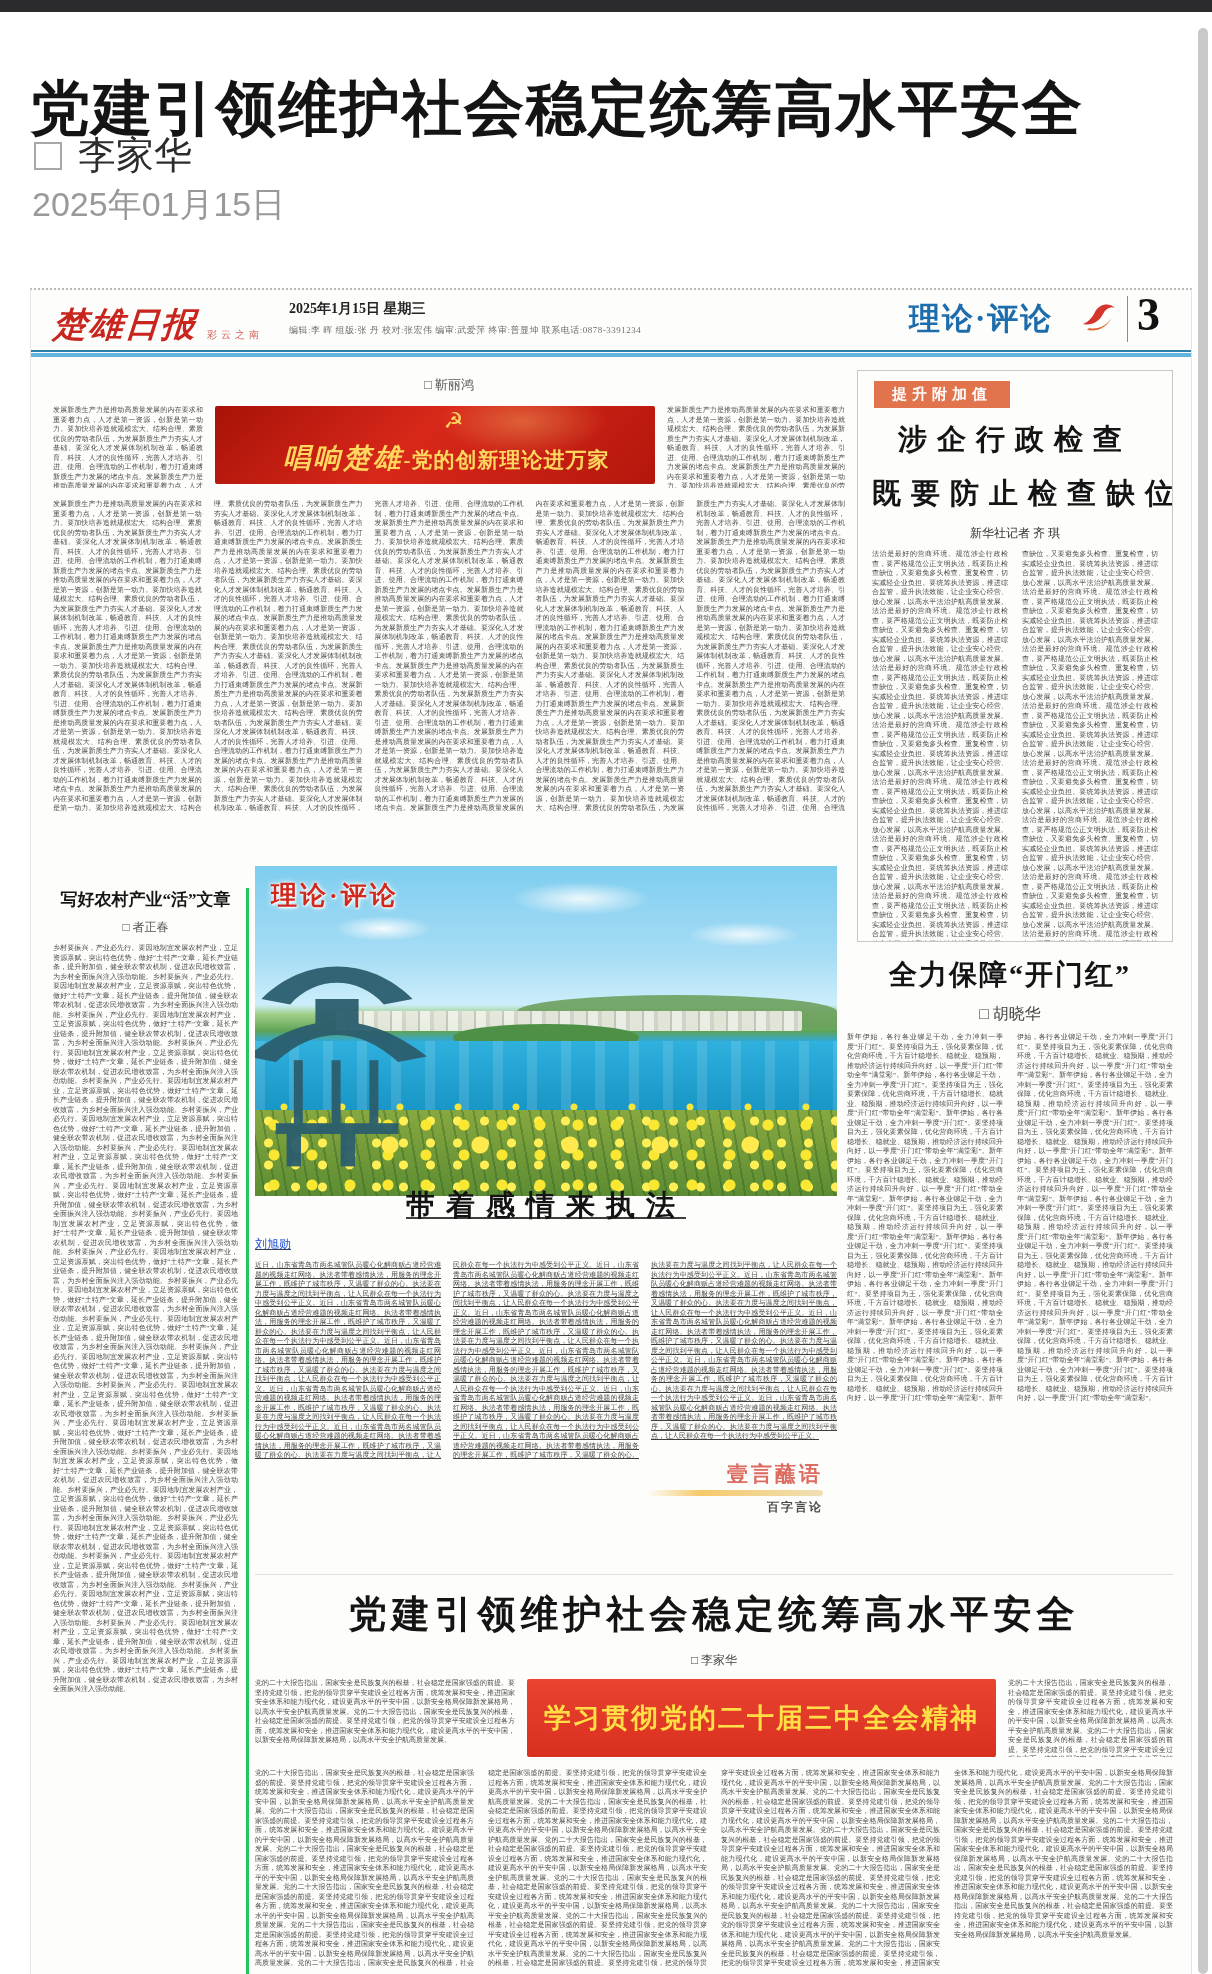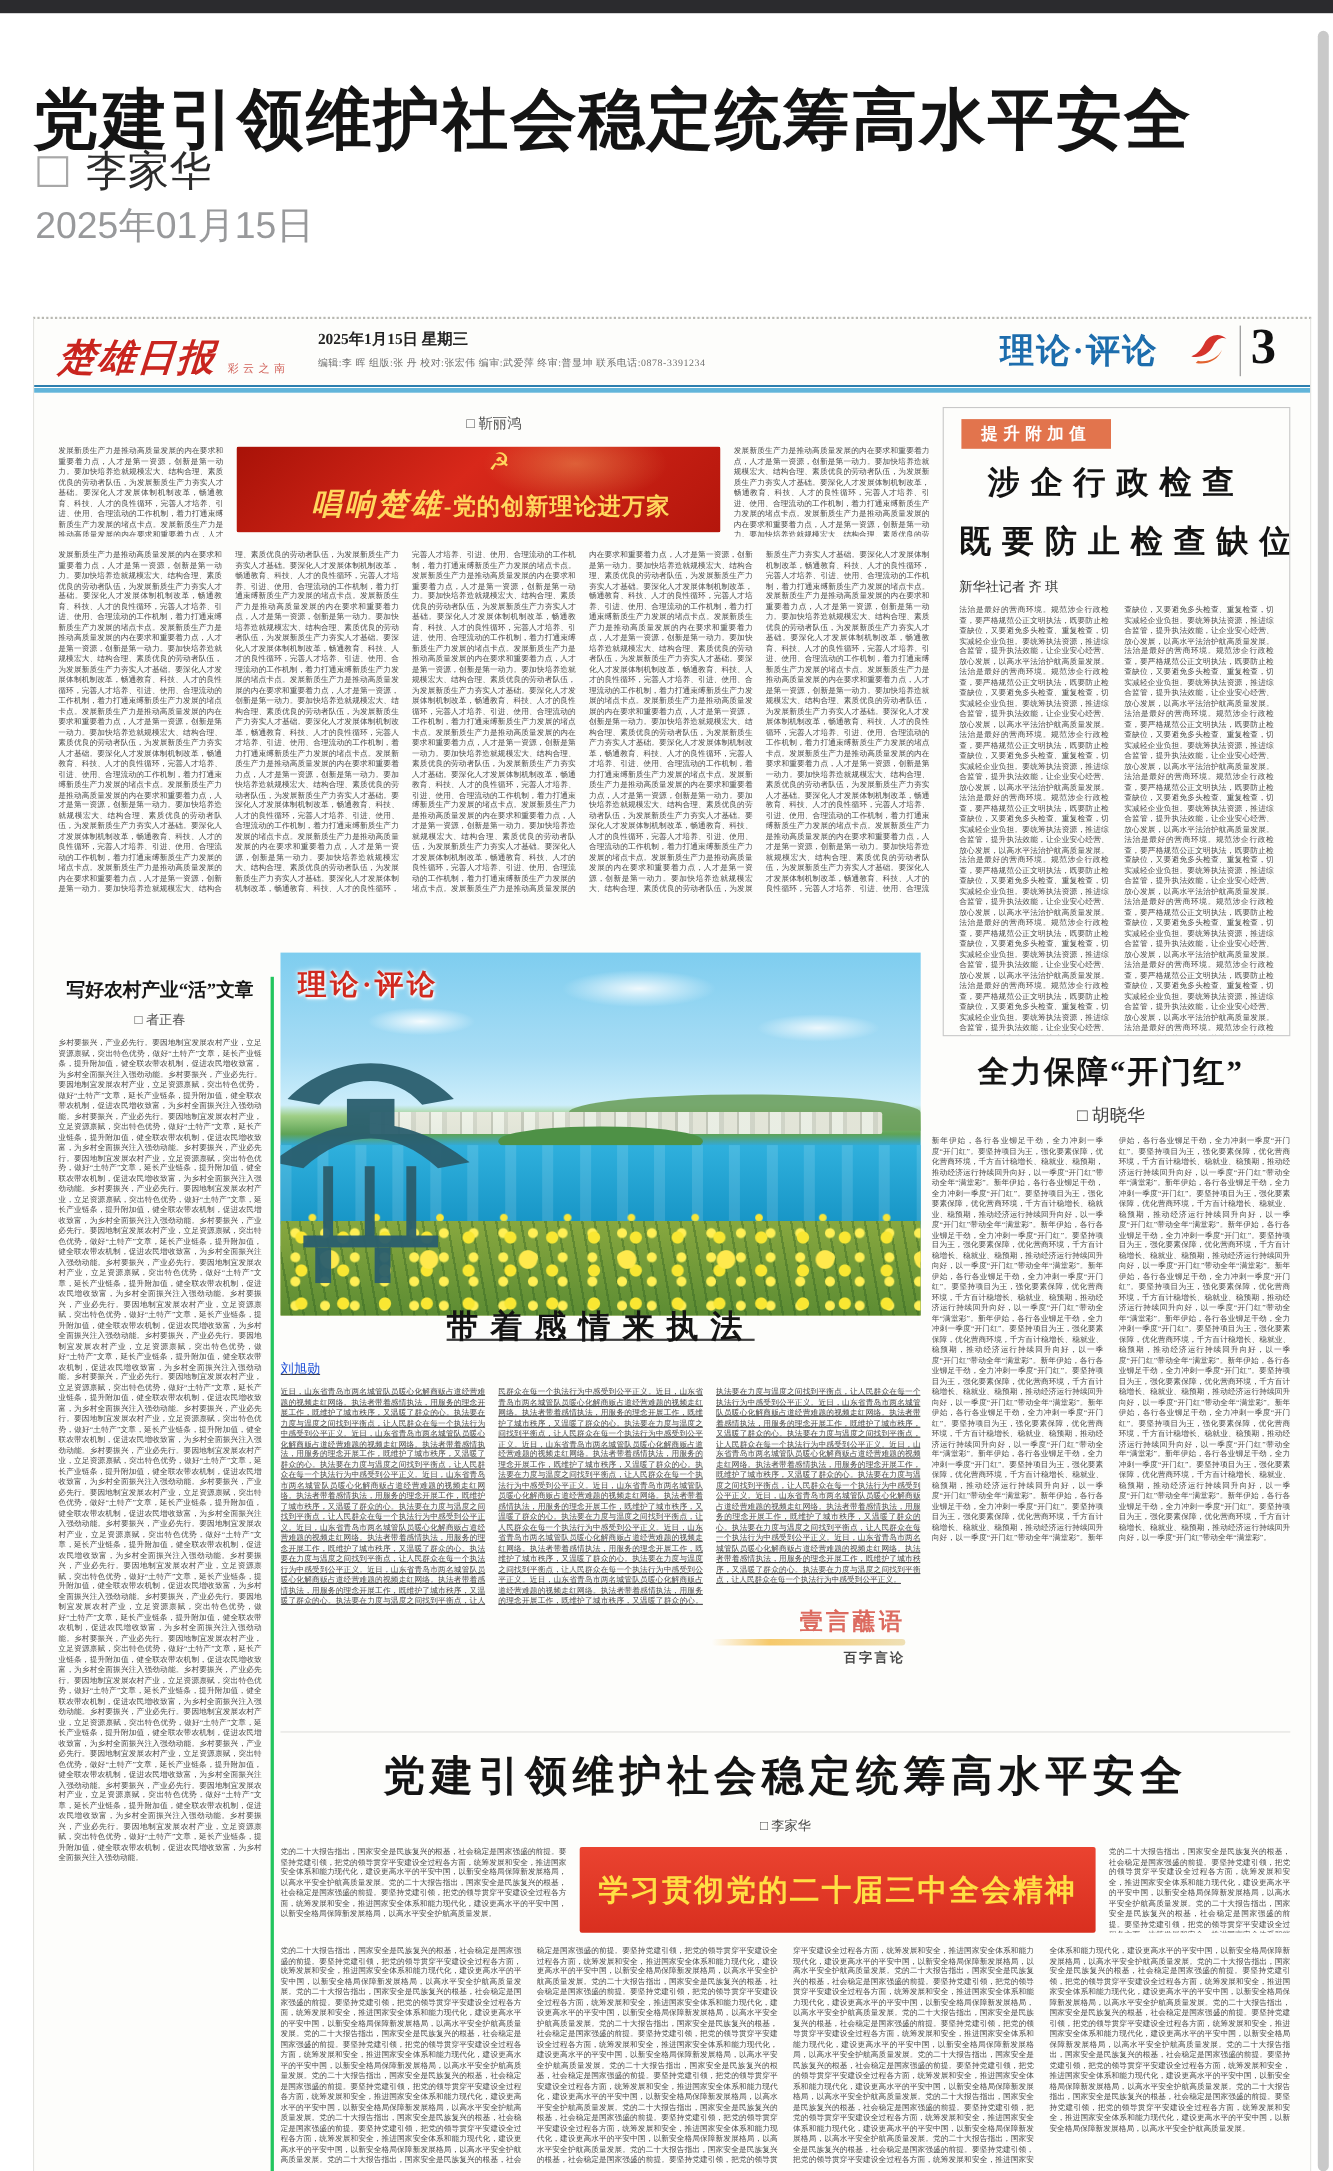--- a/index.html
+++ b/index.html
@@ -54,21 +54,21 @@
   .banner1-rest{font-size:21px;font-weight:bold;letter-spacing:1px;}
   .a1-blockB{margin-top:12px;height:318px;column-count:5;column-gap:12px;}
 
   
   .xh{position:absolute;left:826px;top:80px;width:316px;height:572px;border:1px solid #c8c8c8;
       padding:10px 14px;overflow:hidden;background:#fdfdfb;}
   .xh-label{display:inline-block;margin-left:2px;background:#e2744d;color:#fff;font-size:15px;
             font-weight:bold;letter-spacing:5px;padding:4px 18px;}
   .xh-title{font-size:29px;font-weight:bold;letter-spacing:10px;text-align:center;color:#141414;
             line-height:1.5;margin-top:10px;white-space:nowrap;}
-  .xh-byline{font-size:12px;color:#333;text-align:left;margin:10px 0 8px;}
+  .xh-byline{font-size:12px;color:#333;text-align:center;margin:10px 0 8px;}
   .xh-body{height:420px;column-count:2;column-gap:14px;}
 
   
   .a2{position:absolute;left:22px;top:598px;width:196px;height:1086px;overflow:hidden;
       border-right:3px solid #22c55e;padding-right:8px;}
   .a2-title{font-size:17px;font-weight:bold;text-align:center;color:#161616;white-space:nowrap;}
   .a2-byline{font-size:12px;color:#555;text-align:center;margin:8px 0;}
   .a2-body{height:1020px;}
 
   

